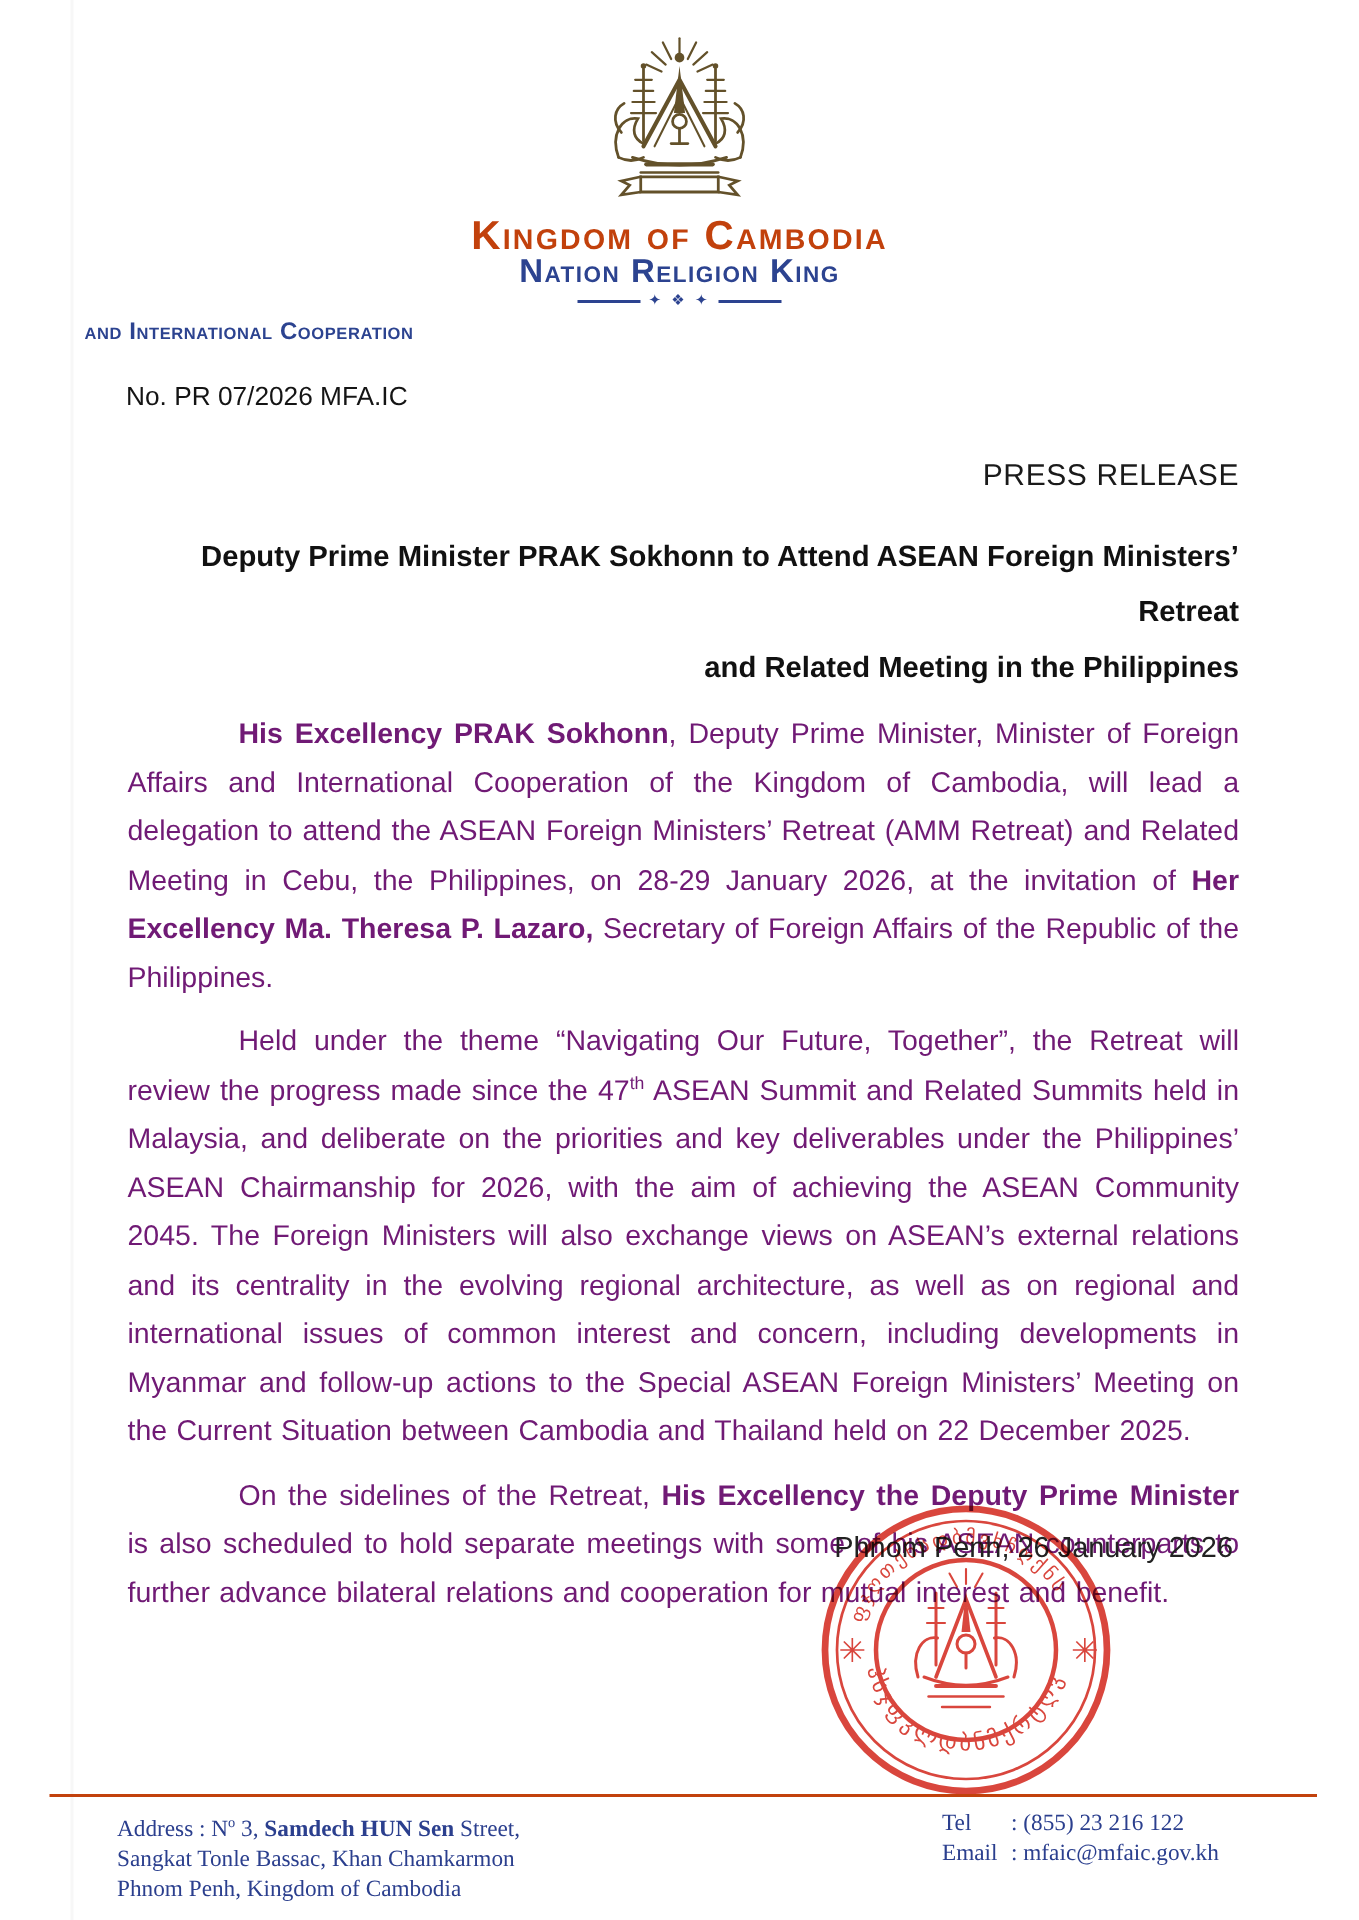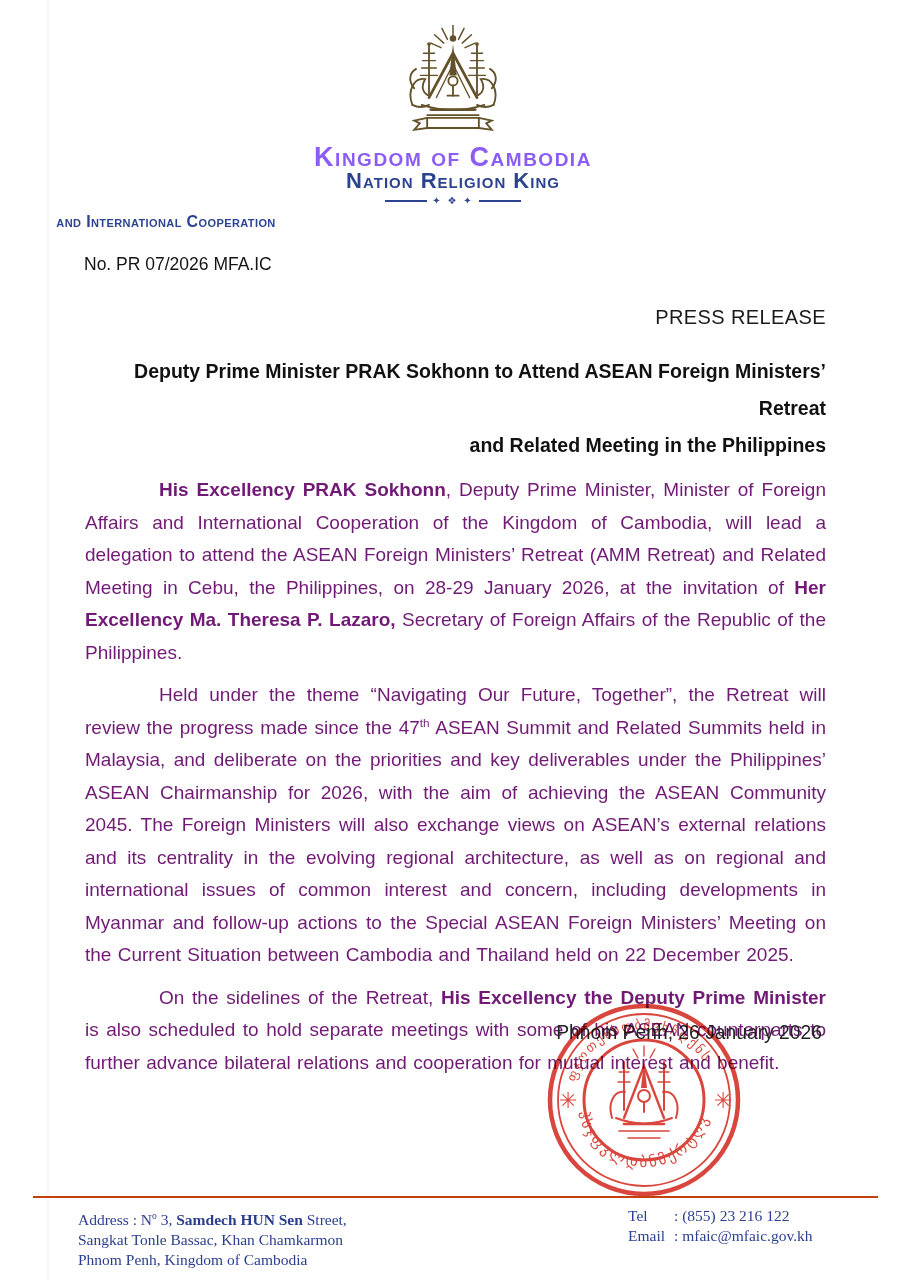--- a/index.html
+++ b/index.html
@@ -5,21 +5,21 @@
   html,body{margin:0;padding:0;background:#e8e8e8;}
   .page{
     position:relative;width:906px;height:1280px;margin:0 auto;background:#ffffff;
     font-family:"Liberation Sans",sans-serif;color:#1d1d1d;overflow:hidden;
   }
   .scanline{position:absolute;left:47px;top:0;width:2px;height:100%;background:#f7f7f7;}
 
   
   .arms-wrap{position:absolute;left:0;top:20px;width:100%;text-align:center;}
   .kingdom{position:absolute;left:0;top:142px;width:100%;text-align:center;
-    font-variant:small-caps;font-weight:bold;font-size:27px;letter-spacing:1.5px;color:#8b5cf6;}
+    font-variant:small-caps;font-weight:bold;font-size:27px;letter-spacing:1.5px;color:#c2410c;}
   .nation{position:absolute;left:0;top:168px;width:100%;text-align:center;
     font-variant:small-caps;font-weight:bold;font-size:22px;letter-spacing:1px;color:#2c4390;}
   .ornament{position:absolute;left:0;top:196px;width:100%;display:flex;align-items:center;
     justify-content:center;gap:5px;color:#2c4390;}
   .orn-line{width:42px;height:2px;background:#2c4390;}
   .orn-glyph{font-size:10px;letter-spacing:2px;line-height:10px;}
 
   .ministry{position:absolute;left:28px;top:212px;width:276px;text-align:center;
     font-variant:small-caps;font-weight:bold;font-size:16px;line-height:19px;
     letter-spacing:0.4px;color:#2c4390;}

